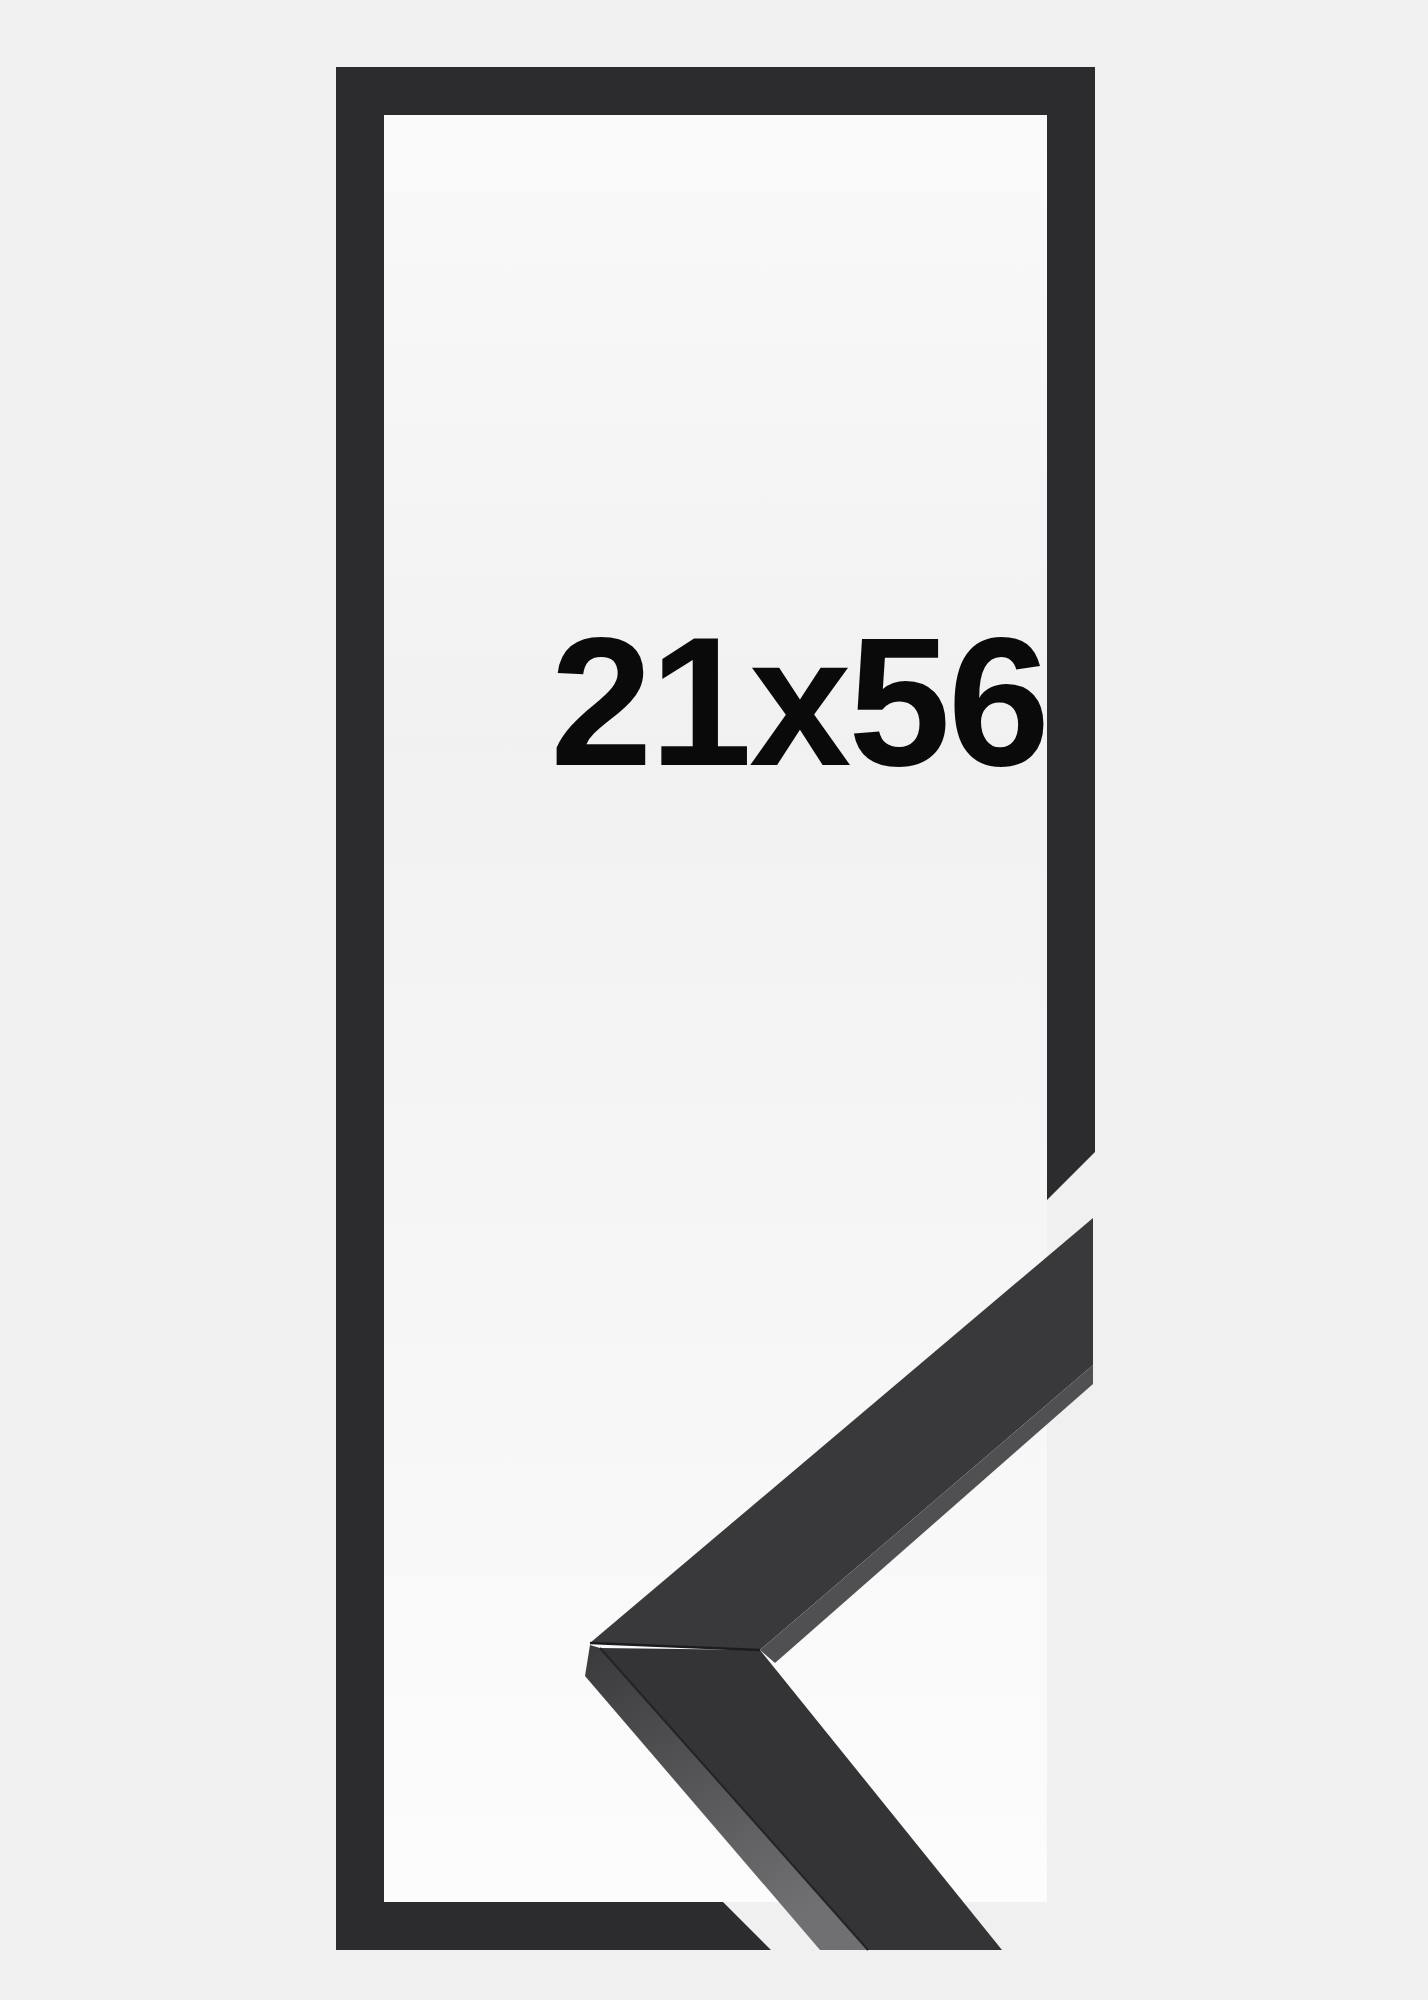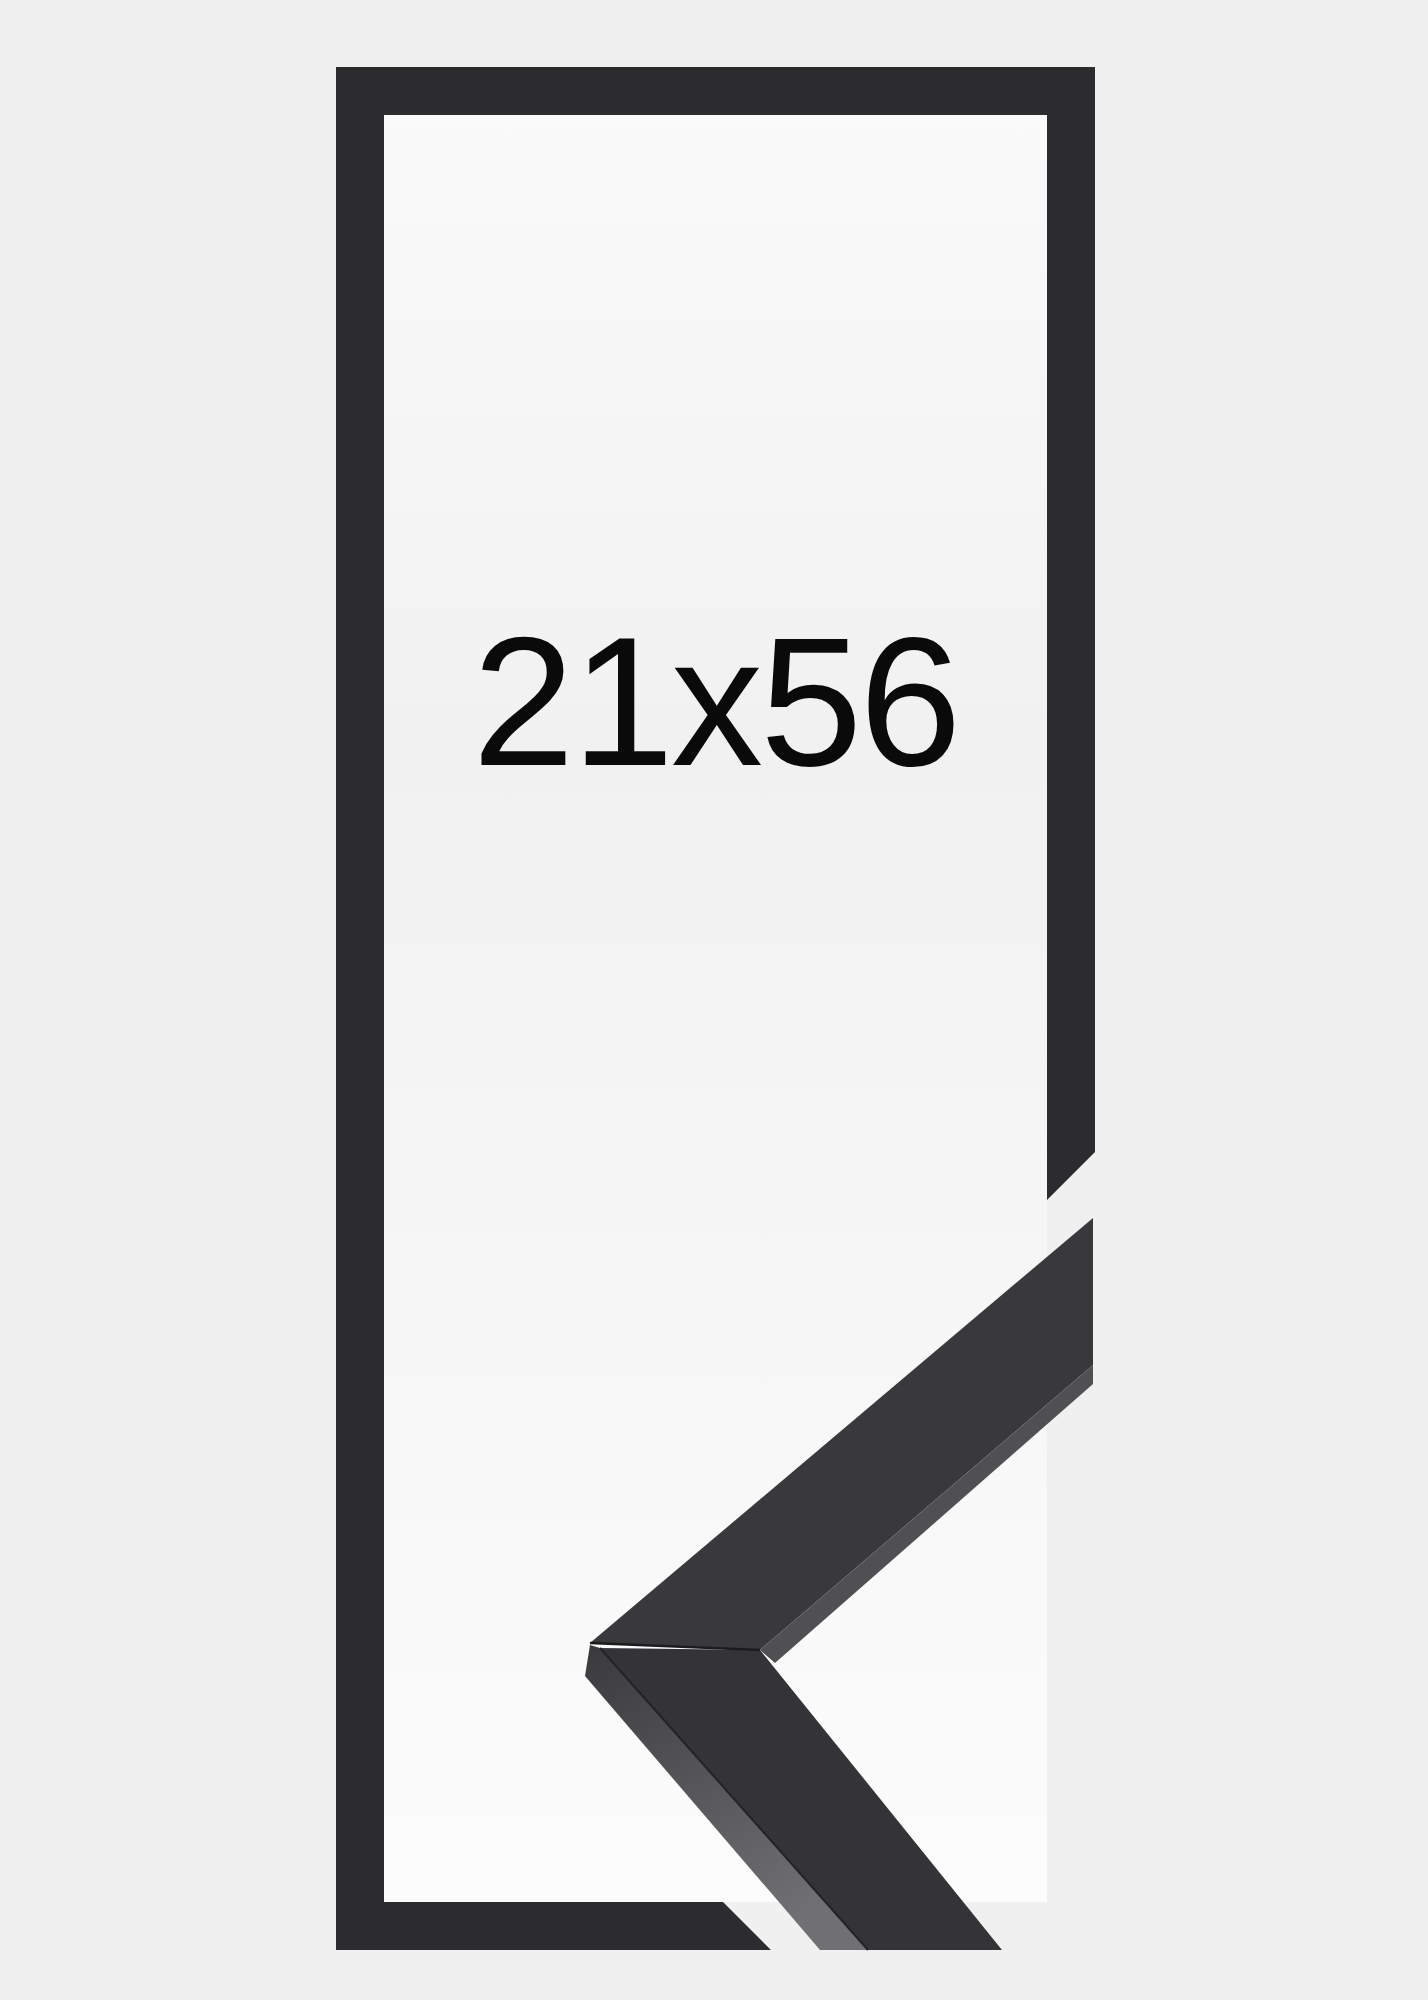--- a/index.html
+++ b/index.html
@@ -21,23 +21,23 @@
     top: 0;
     width: 1428px;
     height: 2000px;
     display: block;
   }
   .size-label {
     position: absolute;
     left: 384px;
     top: 609px;
     width: 663px;
-    text-align: center;
+    text-align: right;
     font-size: 184px;
-    font-weight: 400;
+    font-weight: 700;
     letter-spacing: -3px;
     line-height: 1;
     color: #0a0a0b;
     white-space: nowrap;
     user-select: none;
   }
 </style>
 </head>
 <body>
 

